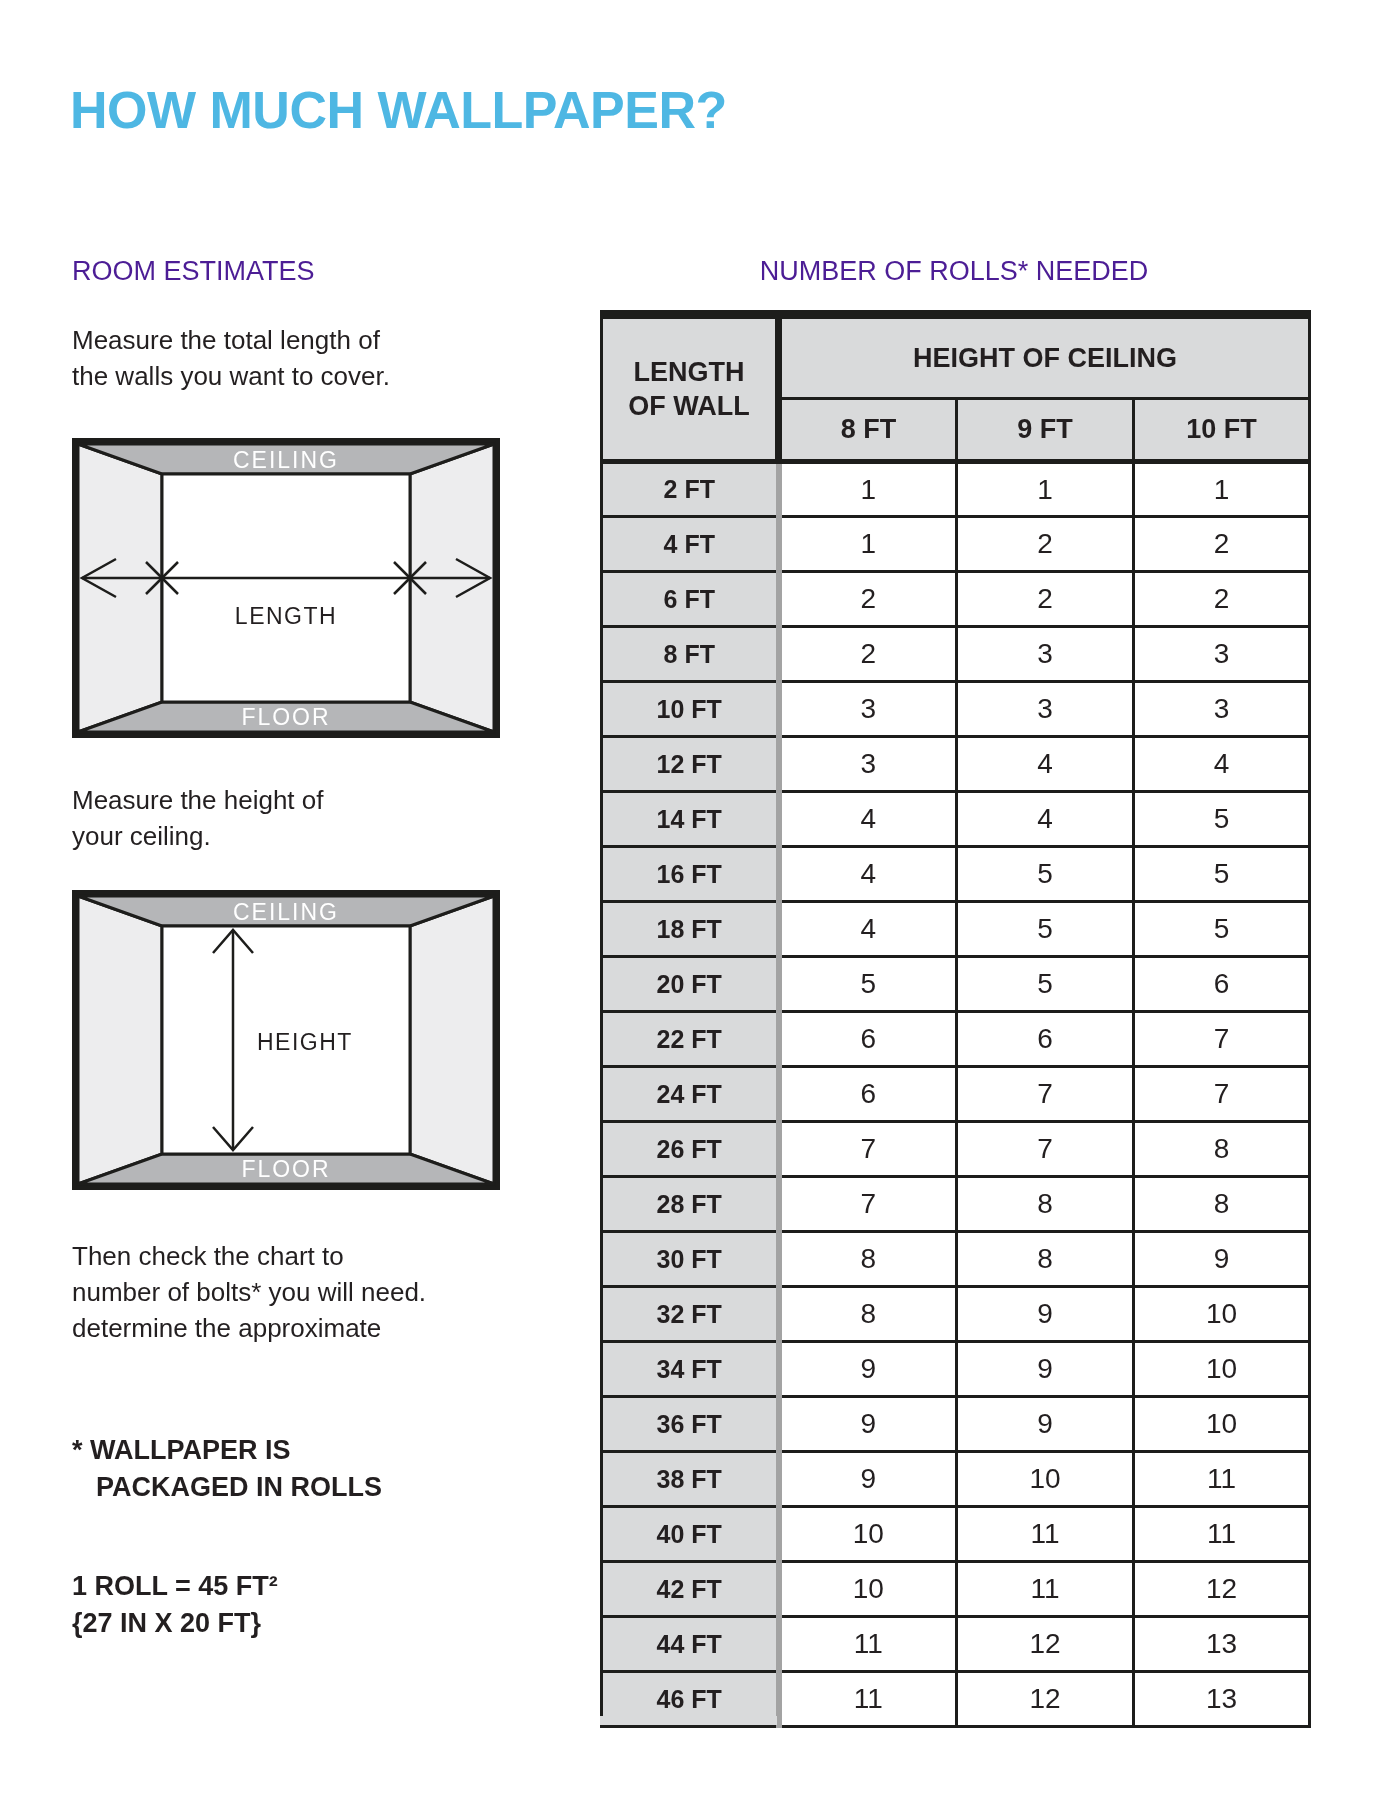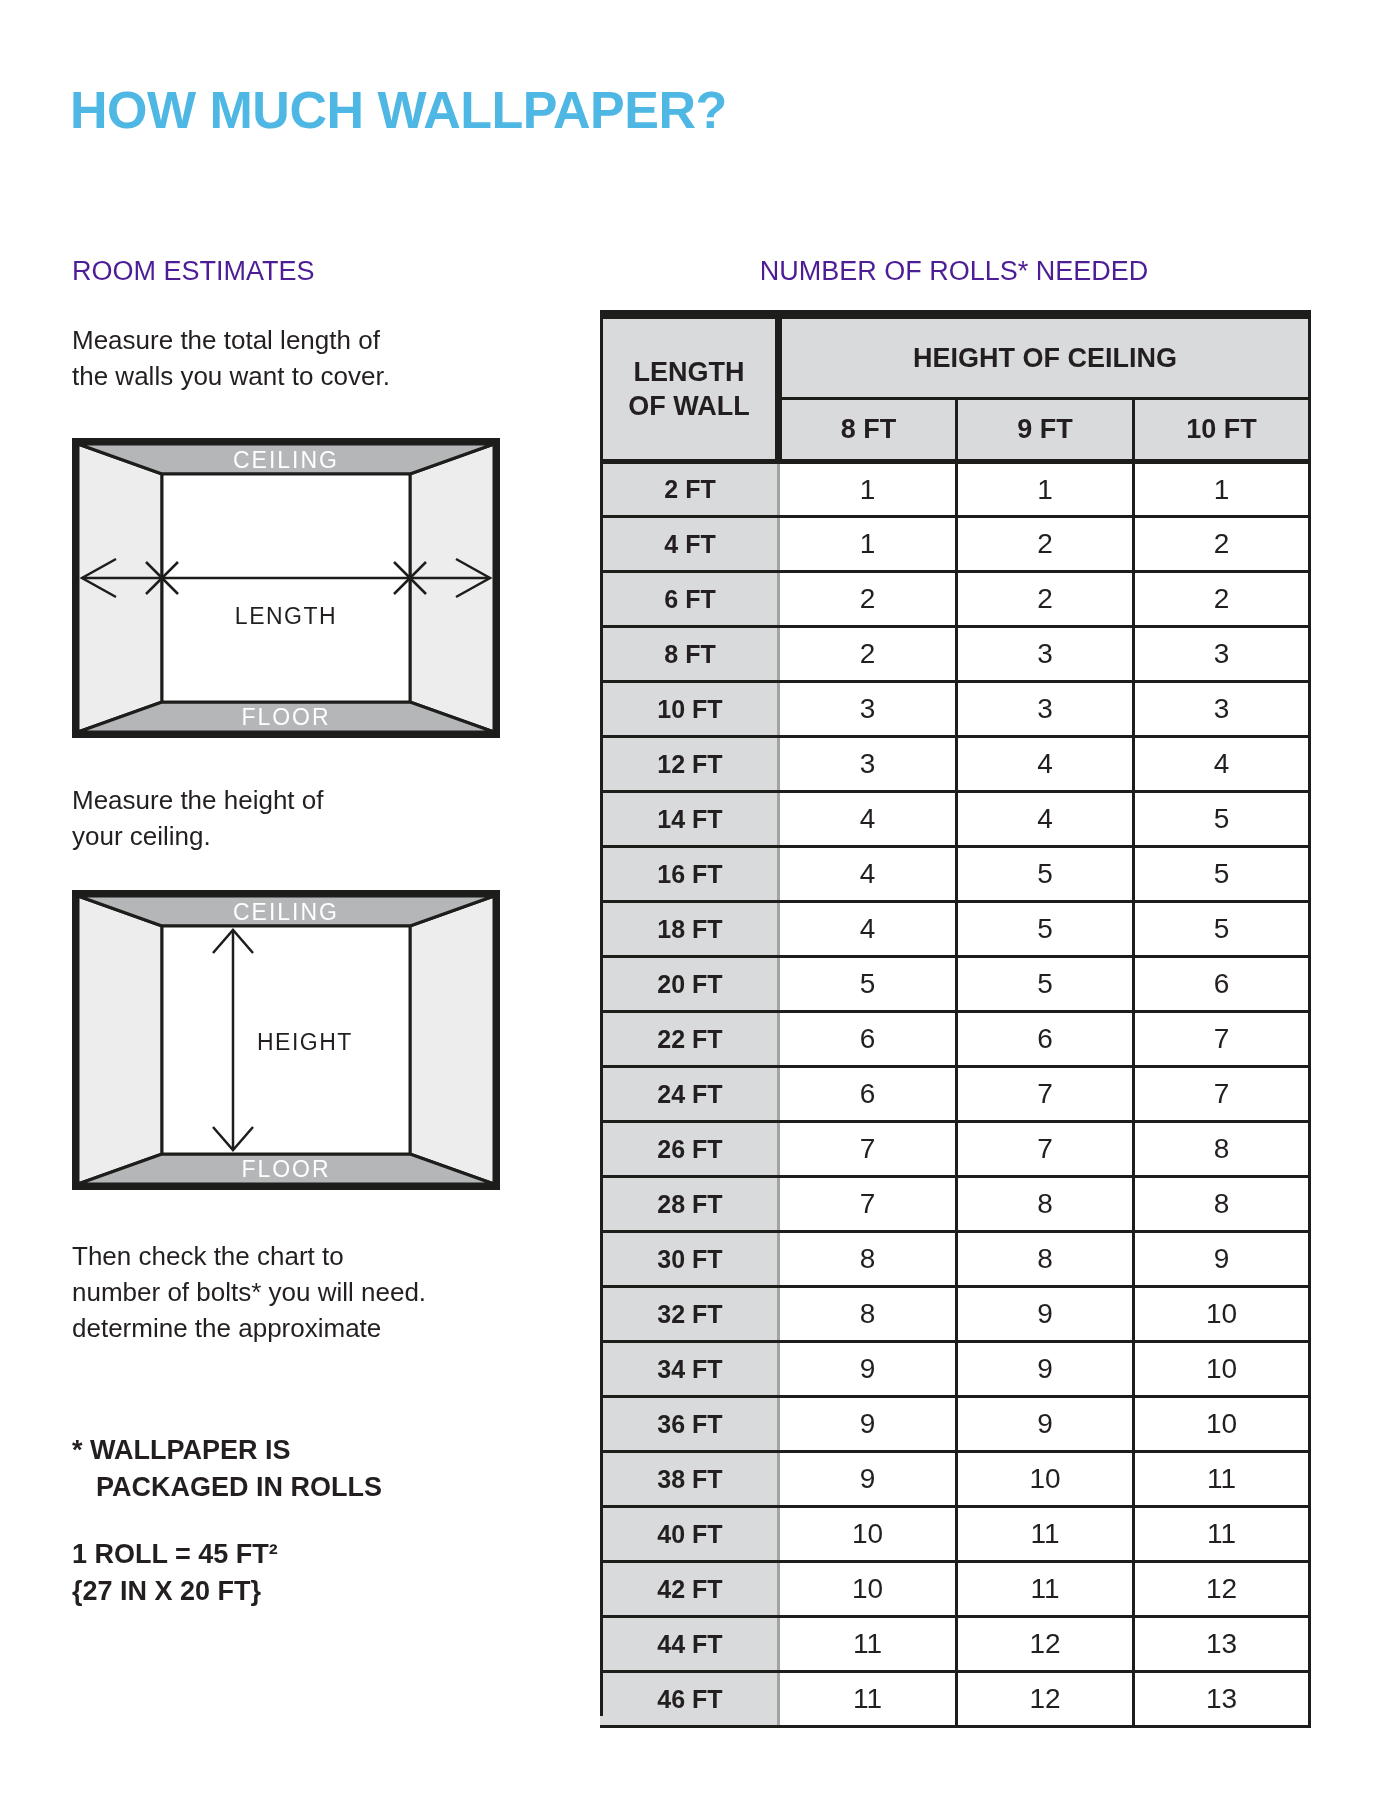--- a/index.html
+++ b/index.html
@@ -14,42 +14,42 @@
   .left-heading{left:72px;top:256px;}
   .rolls-heading{left:600px;top:256px;width:708px;text-align:center;}
 
   .para{position:absolute;left:72px;font-size:26px;line-height:36px;color:#231f20;}
   .para-1{top:322px;}
   .para-2{top:782px;}
   .para-3{top:1238px;}
 
   .footnote{position:absolute;left:72px;top:1432px;font-size:27px;font-weight:bold;line-height:37px;}
   .footnote .indent{margin-left:24px;}
-  .rollinfo{position:absolute;left:72px;top:1536px;font-size:27px;font-weight:bold;line-height:37px;}
+  .rollinfo{position:absolute;left:72px;top:1568px;font-size:27px;font-weight:bold;line-height:37px;}
 
   .diagram{position:absolute;left:72px;width:428px;height:300px;}
   .d1{top:438px;}
   .d2{top:890px;}
   .svg-wh{fill:#ffffff;font-size:23px;letter-spacing:2px;}
   .svg-dark{fill:#231f20;font-size:23px;letter-spacing:1.5px;}
 
   .rolls-table{position:absolute;left:600px;top:310px;width:708px;
                border-collapse:collapse;table-layout:fixed;
                border:3px solid #1d1d1b;border-top:9px solid #1d1d1b;}
   .rolls-table col.c1{width:177px;}
   .rolls-table col.c2{width:178px;}
   .rolls-table col.c3{width:177px;}
   .rolls-table col.c4{width:176px;}
   .rolls-table th,.rolls-table td{border:3px solid #1d1d1b;text-align:center;vertical-align:middle;padding:0;}
   .rolls-table th{background:#d9dadb;font-size:27px;font-weight:bold;color:#231f20;}
   .rolls-table .head1 th{height:78px;}
   .rolls-table .head2 th{height:59px;border-bottom:5px solid #1d1d1b;}
   .rolls-table .corner{border-right:7px solid #1d1d1b;border-bottom:5px solid #1d1d1b;line-height:34px;}
   .rolls-table tbody tr{height:55px;}
-  .rolls-table tbody th{font-size:25px;border-right:3px solid #a3a3a3;}
+  .rolls-table tbody th{font-size:25px;border-right:6px solid #a3a3a3;}
   .rolls-table tbody td{background:#ffffff;font-size:28px;font-weight:normal;color:#231f20;}
   .table-tab{position:absolute;left:600px;top:1716px;width:177px;height:9px;background:#d9dadb;}
 </style>
 </head>
 <body>
 
 <div class="page">
 
   <h1 class="title">HOW MUCH WALLPAPER?</h1>
 

